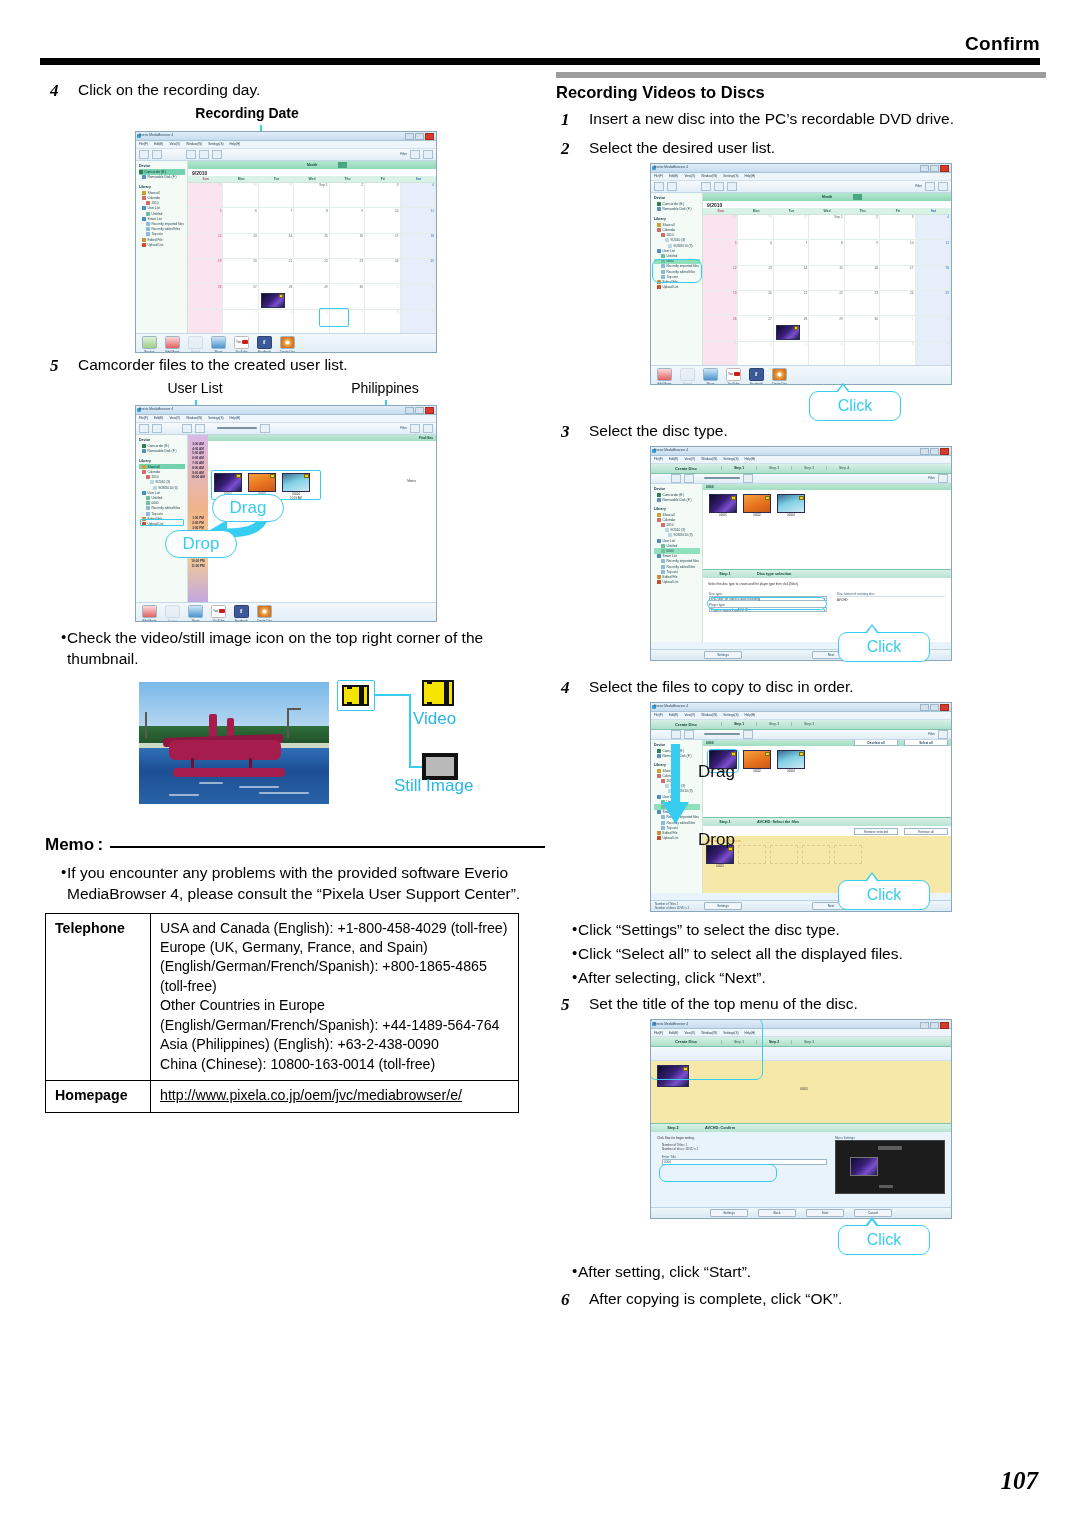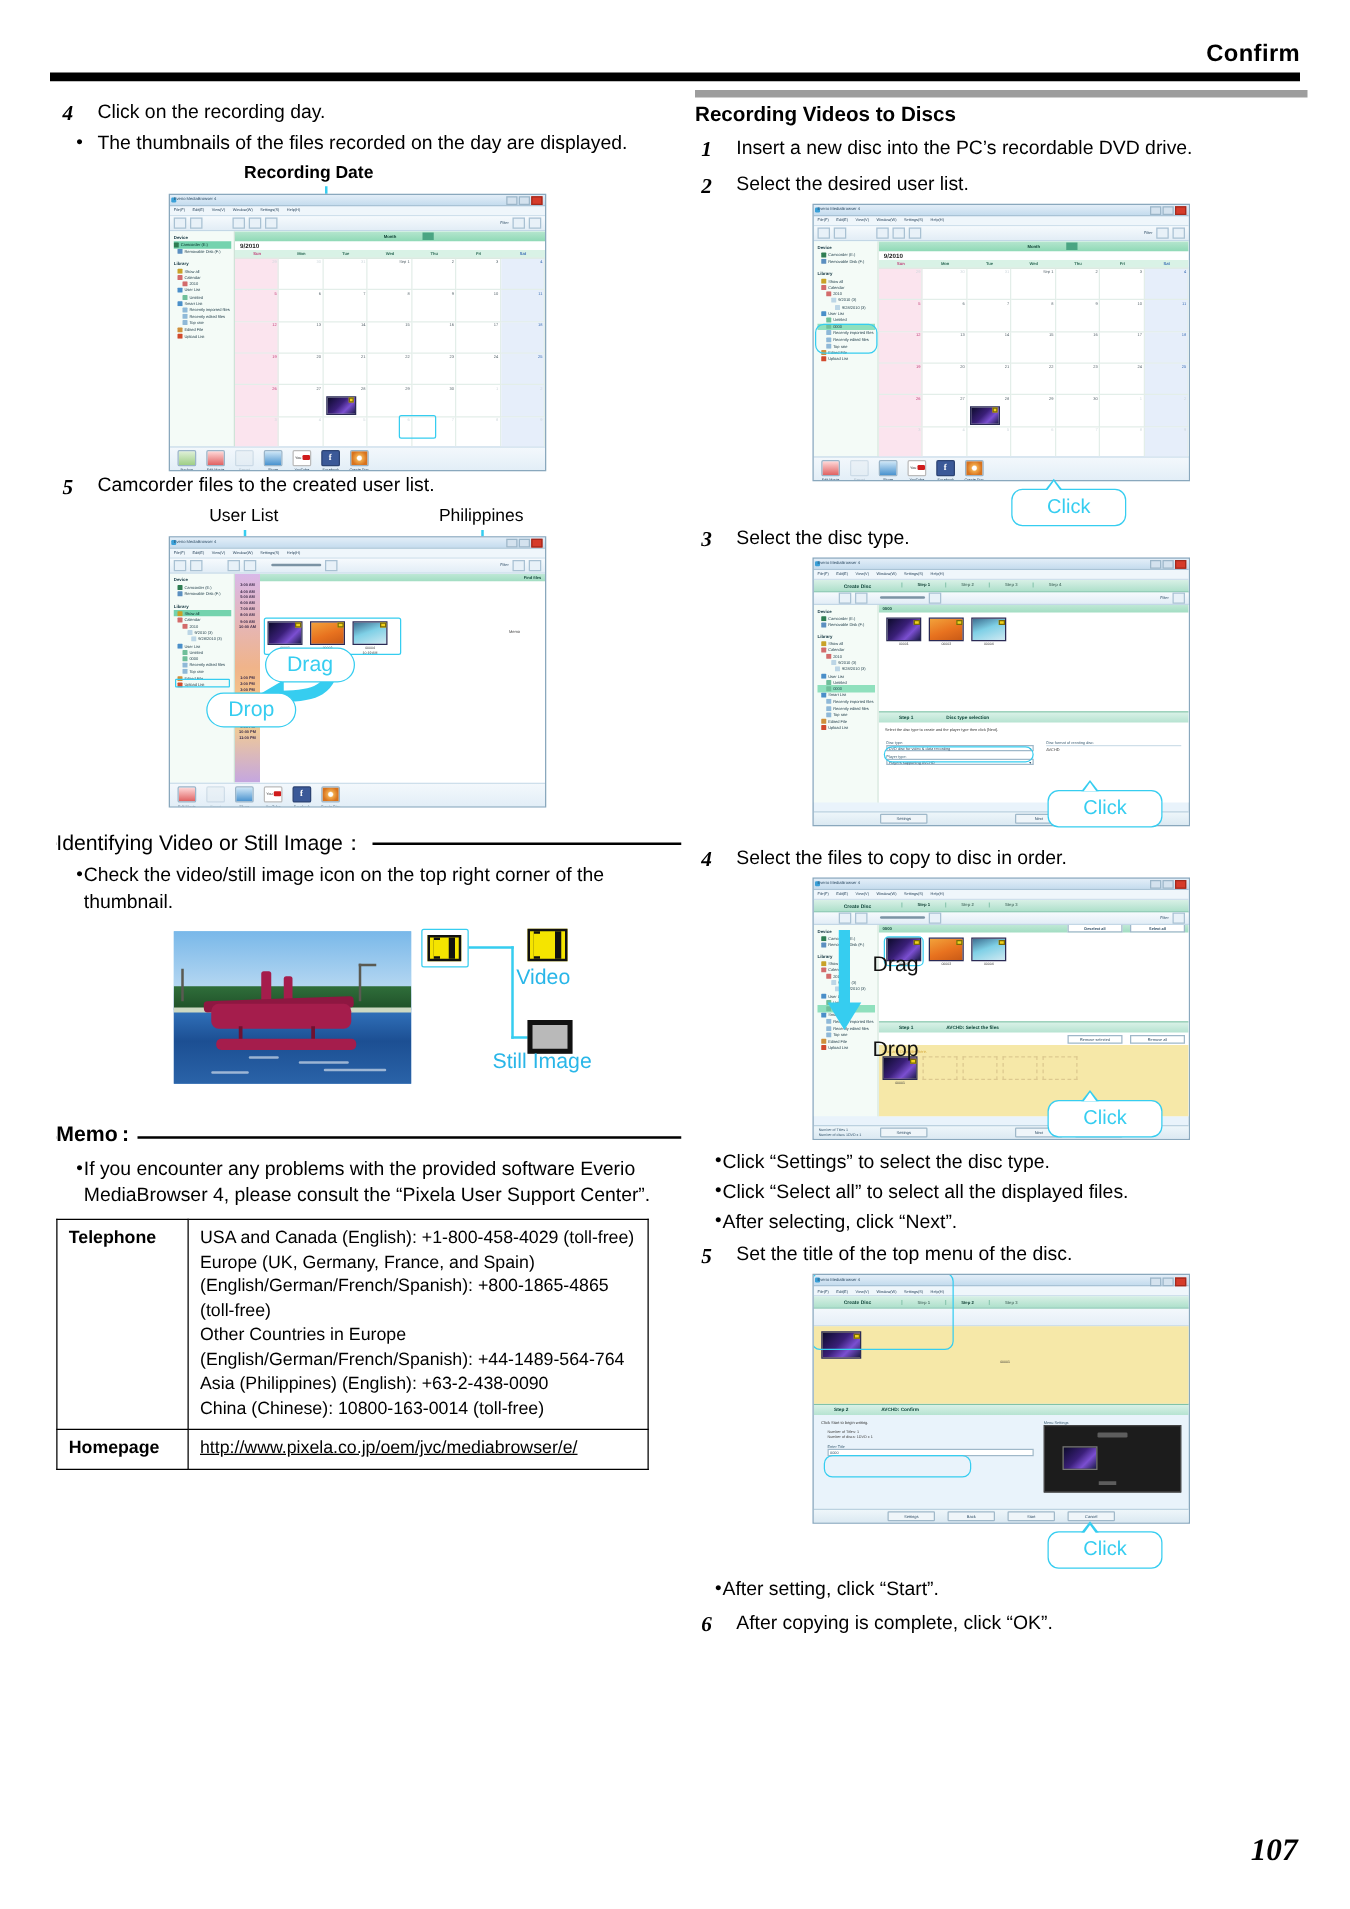--- a/index.html
+++ b/index.html
@@ -259,21 +259,20 @@
 
   <div class="hdr-title">Confirm</div>
   <div class="hdr-rule"></div>
 
   <div class="col-left">
 
     <div class="step">
       <span class="num">4</span>
       <span>Click on the recording day.</span>
     </div>
-    <div class="bullet">The thumbnails of the files recorded on the day are displayed.</div>
 
     <div style="position:relative;height:20px;">
       <div class="caption" style="position:absolute;left:107px;width:190px;top:0;font-weight:bold;">Recording Date</div>
     </div>
 
     <div style="position:relative;height:230px;">
       <div class="cyanline" style="left:215px;top:0;width:2px;height:155px;"></div>
 
       <div class="app" style="position:absolute;left:90px;top:6px;width:302px;height:222px;">
         <div class="titlebar">
@@ -664,24 +663,20 @@
       </div>
 
       <svg style="position:absolute;left:150px;top:95px;width:80px;height:50px;">
         <path d="M72 6 C 72 34, 56 38, 30 38" stroke="#36cdf0" stroke-width="9" fill="none" stroke-linecap="butt"></path>
         <polygon points="32,25 32,51 10,38" fill="#36cdf0"></polygon>
       </svg>
       <div class="oval" style="left:167px;top:94px;width:70px;height:26px;">Drag</div>
       <div class="oval" style="left:120px;top:130px;width:70px;height:26px;">Drop</div>
     </div>
 
-    <div class="subhead">
-      <span class="rule"></span>
-      <span class="txt">Identifying Video or Still Image：</span>
-    </div>
     <div class="bullet" style="padding-left:22px;">Check the video/still image icon on the top right corner of the thumbnail.</div>
 
     <div style="position:relative;height:145px;margin-top:6px;">
       <div class="plane-photo" style="position:absolute;left:94px;top:6px;width:190px;height:122px;">
         <div class="pp-sky"></div>
         <div class="pp-trees"></div>
         <div class="pp-shore"></div>
         <div class="pp-water"></div>
         <div class="pp-crane" style="left:6px;top:30px;width:2px;height:26px;"></div>
         <div class="pp-crane" style="left:148px;top:26px;width:2px;height:30px;"></div>

